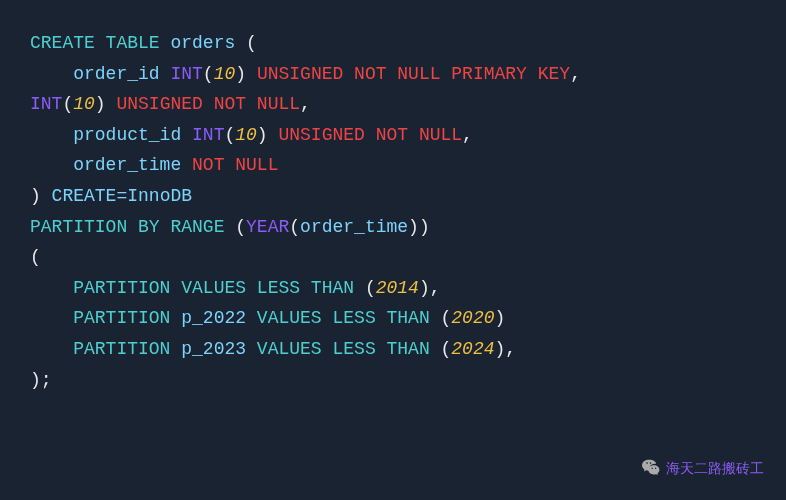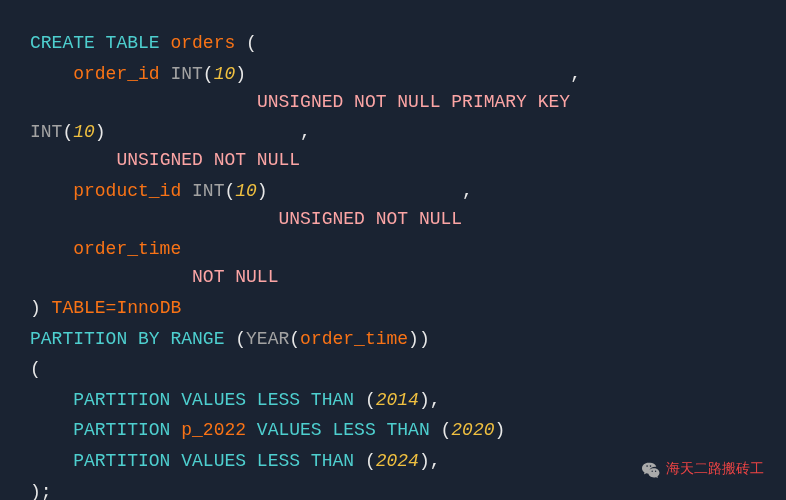--- a/index.html
+++ b/index.html
@@ -16,59 +16,58 @@
       padding: 28px 30px 16px 30px;
       position: relative;
       height: 100%;
     }
     .line {
       display: flex;
       flex-wrap: nowrap;
       white-space: pre;
     }
     .kw { color: #4ecfcf; } 
-    .identifier { color: #f97316; } 
-    .type { color: #a3a3a3; } 
-    .constraint { color: #fca5a5; margin-top: 28px; } 
+    .identifier { color: #7dd3fc; } 
+    .type { color: #8b5cf6; } 
+    .constraint { color: #ef4444; } 
     .plain { color: #e8e8e8; }
     .paren { color: #e8e8e8; }
     .number { color: #f0c040; font-style: italic; }
     .comment-brand {
       position: absolute;
       bottom: 18px;
       right: 22px;
-      color: #ef4444;
+      color: #8b5cf6;
       font-size: 14px;
       display: flex;
-      align-items: center;
       gap: 6px;
     }
     .wechat-icon {
       display: inline-block;
       width: 18px;
       height: 18px;
       vertical-align: middle;
     }
   </style>
 </head>
 <body>
 
 <div class="code-block">
   <div id="code-lines">
       <div class="line"><span class="kw">CREATE TABLE </span><span class="identifier">orders </span><span class="paren">(</span></div>
       <div class="line"><span class="identifier">    order_id </span><span class="type">INT</span><span class="paren">(</span><span class="number">10</span><span class="paren">) </span><span class="constraint">UNSIGNED NOT NULL PRIMARY KEY</span><span class="plain">,</span></div>
       <div class="line"><span class="type">INT</span><span class="paren">(</span><span class="number">10</span><span class="paren">) </span><span class="constraint">UNSIGNED NOT NULL</span><span class="plain">,</span></div>
       <div class="line"><span class="identifier">    product_id </span><span class="type">INT</span><span class="paren">(</span><span class="number">10</span><span class="paren">) </span><span class="constraint">UNSIGNED NOT NULL</span><span class="plain">,</span></div>
       <div class="line"><span class="identifier">    order_time </span><span class="constraint">NOT NULL</span></div>
-      <div class="line"><span class="paren">) </span><span class="identifier">TABLE=InnoDB</span></div>
+      <div class="line"><span class="paren">) </span><span class="identifier">CREATE=InnoDB</span></div>
       <div class="line"><span class="kw">PARTITION BY RANGE </span><span class="paren">(</span><span class="type">YEAR</span><span class="paren">(</span><span class="identifier">order_time</span><span class="paren">))</span></div>
       <div class="line"><span class="paren">(</span></div>
       <div class="line"><span class="kw">    PARTITION </span><span class="kw">VALUES LESS THAN </span><span class="paren">(</span><span class="number">2014</span><span class="paren">),</span></div>
       <div class="line"><span class="kw">    PARTITION </span><span class="identifier">p_2022 </span><span class="kw">VALUES LESS THAN </span><span class="paren">(</span><span class="number">2020</span><span class="paren">)</span></div>
-      <div class="line"><span class="kw">    PARTITION </span><span class="kw">VALUES LESS THAN </span><span class="paren">(</span><span class="number">2024</span><span class="paren">),</span></div>
+      <div class="line"><span class="kw">    PARTITION </span><span class="identifier">p_2023 </span><span class="kw">VALUES LESS THAN </span><span class="paren">(</span><span class="number">2024</span><span class="paren">),</span></div>
       <div class="line"><span class="plain">);</span></div>
     </div>
   <div class="comment-brand">
     <svg class="wechat-icon" viewBox="0 0 24 24" fill="#aaaaaa">
       <path d="M8.691 2.188C3.891 2.188 0 5.476 0 9.53c0 2.212 1.17 4.203 3.002 5.55a.59.59 0 0 1 .213.665l-.39 1.48c-.019.07-.048.141-.048.213 0 .163.13.295.295.295a.326.326 0 0 0 .167-.054l1.903-1.113a.864.864 0 0 1 .717-.098 10.16 10.16 0 0 0 2.837.403c.276 0 .543-.027.811-.05-.857-2.578.157-5.972 2.932-7.77 1.496-.979 3.302-1.466 5.09-1.466.527 0 1.04.049 1.546.122-.95-3.65-4.713-5.518-8.384-5.518zm-1.908 3.44c.617 0 1.118.5 1.118 1.118 0 .617-.5 1.118-1.118 1.118-.617 0-1.118-.5-1.118-1.118 0-.617.5-1.118 1.118-1.118zm4.558 0c.617 0 1.118.5 1.118 1.118 0 .617-.5 1.118-1.118 1.118-.617 0-1.118-.5-1.118-1.118 0-.617.5-1.118 1.118-1.118zM15.868 9.527c-4.132 0-7.487 2.803-7.487 6.259 0 3.456 3.355 6.259 7.487 6.259.87 0 1.716-.126 2.524-.356a.718.718 0 0 1 .59.082l1.584.926a.27.27 0 0 0 .139.046.245.245 0 0 0 .245-.245c0-.06-.024-.117-.04-.176l-.325-1.232a.49.49 0 0 1 .177-.554c1.524-1.12 2.512-2.787 2.512-4.75 0-3.456-3.355-6.259-7.406-6.259zm-2.267 3.13c.514 0 .932.418.932.932 0 .514-.418.932-.932.932-.514 0-.932-.418-.932-.932 0-.514.418-.932.932-.932zm4.535 0c.514 0 .932.418.932.932 0 .514-.418.932-.932.932-.514 0-.932-.418-.932-.932 0-.514.418-.932.932-.932z"></path>
     </svg>
     <span>海天二路搬砖工</span>
   </div>
 </div>
 

